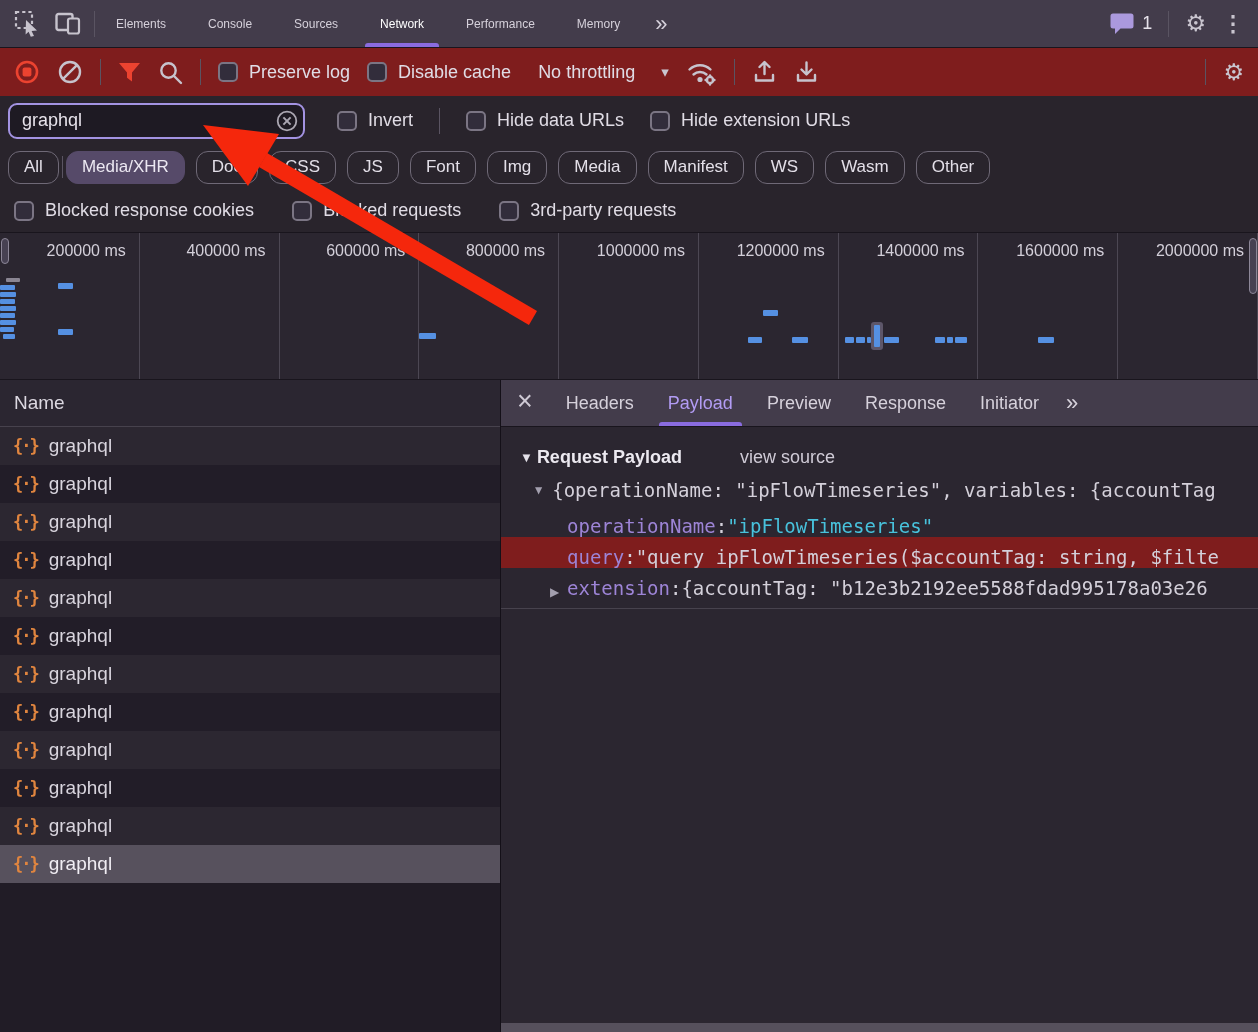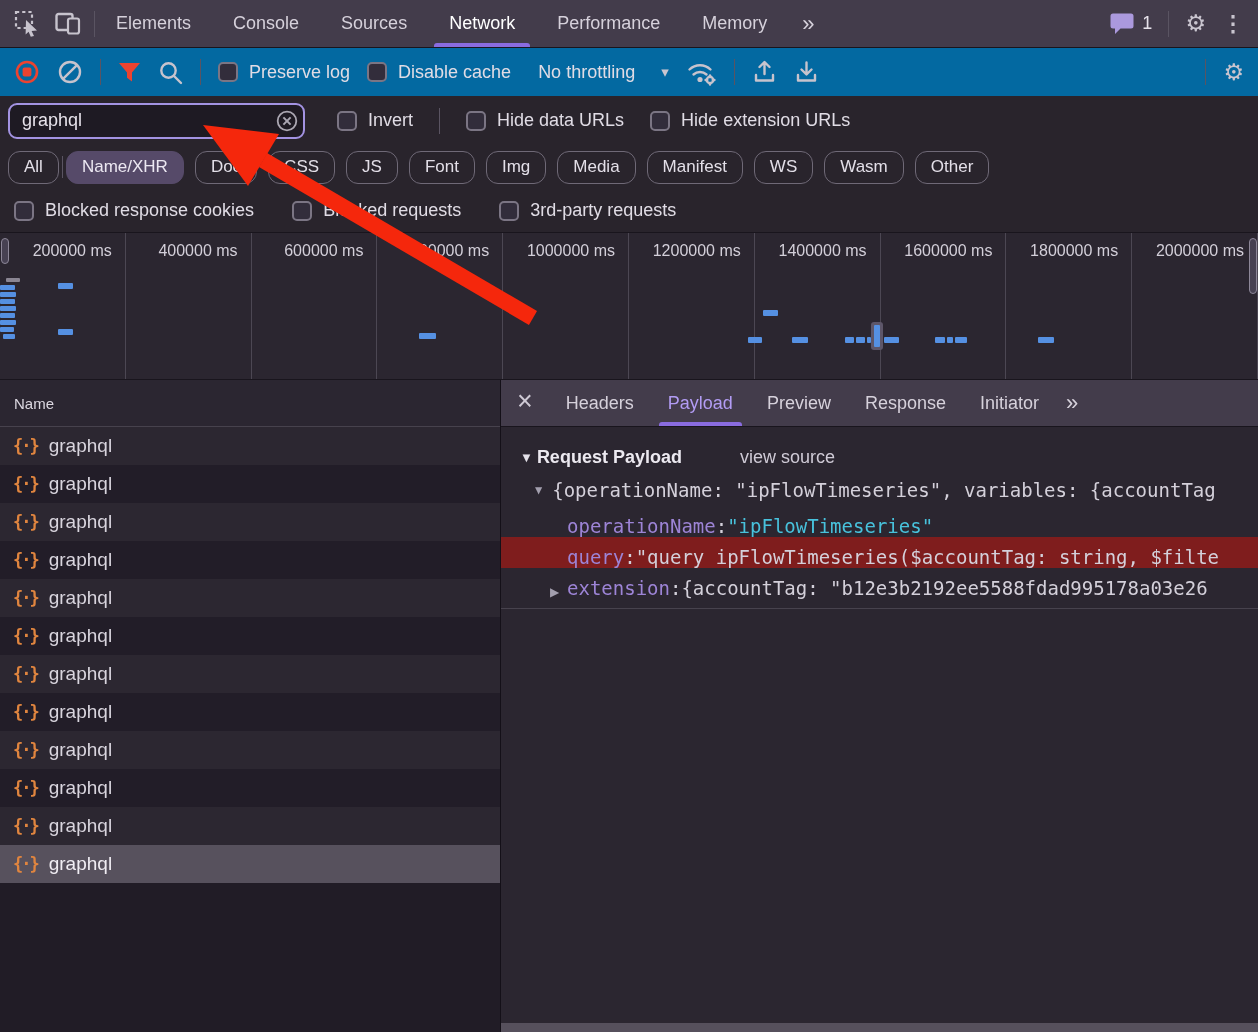--- a/index.html
+++ b/index.html
@@ -9,31 +9,31 @@
     font-family:"Liberation Sans",sans-serif;color:#d6d2db;
     -webkit-font-smoothing:antialiased;
   }
   .icon-stroke{stroke:#c7c3cd;fill:none;stroke-width:2.4;stroke-linecap:round;stroke-linejoin:round}
 
   
   .tabbar{height:48px;background:#433c4b;display:flex;align-items:center;border-bottom:1px solid #19151d}
   .tabbar .lead-icons{display:flex;align-items:center;gap:14px;padding:0 12px 0 14px}
   .vdiv{width:1px;height:26px;background:#5a5462;flex:none}
   .tabs-host{display:flex;height:100%}
-  .tab{height:100%;display:flex;align-items:center;padding:0 21px;font-size:18px;color:#d6d1db;position:relative;white-space:nowrap}
+  .tab{height:100%;display:flex;align-items:center;padding:0 21px;font-size:12px;color:#d6d1db;position:relative;white-space:nowrap}
   .tab.active{color:#ffffff}
   .tab.active::after{content:"";position:absolute;left:6px;right:6px;bottom:0;height:4px;border-radius:3px 3px 0 0;background:var(--accent,#8a6ce0)}
   .chev{font-size:22px;color:#d6d1db;padding:0 14px;letter-spacing:-2px}
   .tabbar .right{margin-left:auto;display:flex;align-items:center;gap:16px;padding-right:14px}
   .msg-badge{display:flex;align-items:center;gap:7px;font-size:18px;color:#e6e2ea}
   .uicon{font-size:23px;color:#c9c5cf;line-height:1}
   .kebab{font-size:22px;color:#c9c5cf;font-weight:bold}
 
   
-  .toolbar{height:48px;background:#0369a1;display:flex;align-items:center;gap:17px;padding:0 14px}
+  .toolbar{height:48px;background:#7f1d1d;display:flex;align-items:center;gap:17px;padding:0 14px}
   .tbtn{display:flex;align-items:center;justify-content:center;flex:none}
   .check{display:flex;align-items:center;gap:11px;font-size:18px;color:#e0dce5;white-space:nowrap}
   .cb{width:20px;height:20px;border:2px solid #7b7584;border-radius:5px;background:#322d3b;flex:none}
   .throttle{display:flex;align-items:center;gap:26px;font-size:18px;color:#e0dce5;margin-left:10px}
   .caret-dn{font-size:15px;color:#c9c5cf}
   .toolbar .spacer{flex:1}
 
   
   .filter-row{height:49px;background:#29242c;display:flex;align-items:center;gap:26px;padding:0 12px 0 8px}
   .filter-box{position:relative;width:297px;height:36px;flex:none}
@@ -62,21 +62,21 @@
   .wbar.gray{background:#8a8592}
   .wbar.markerbg{background:#5d5669;border-radius:3px}
   .wbar.marker{background:var(--bar-blue,#5590e2)}
   .grip{position:absolute;width:8px;border:1.5px solid #8d8798;background:#474152;border-radius:4px;z-index:3}
   .grip.left{left:1px;top:5px;height:26px}
   .grip.right{right:1px;top:5px;height:56px}
 
   
   .main{display:flex;height:652px}
   .left-pane{width:501px;flex:none;background:#211c26;border-right:1px solid #141018;display:flex;flex-direction:column}
-  .list-header{height:47px;flex:none;background:#2b2631;border-bottom:1px solid #47424d;display:flex;align-items:center;padding-left:14px;font-size:15px;color:#dcd8e1}
+  .list-header{height:47px;flex:none;background:#2b2631;border-bottom:1px solid #47424d;display:flex;align-items:center;padding-left:14px;font-size:19px;color:#dcd8e1}
   .request-row{height:38px;flex:none;display:flex;align-items:center;gap:11px;padding-left:13px;font-size:19px;color:#d9d5de;white-space:nowrap}
   .request-row:nth-child(odd){background:#2c2731}
   .request-row:nth-child(even){background:#221d28}
   .request-row.selected{background:#57515d;color:#f0edf3}
   .bricon{font-family:"DejaVu Sans Mono",monospace;font-weight:bold;color:var(--icon-orange,#e0853f);font-size:17px;letter-spacing:-2px;flex:none}
 
   
   .right-pane{flex:1;background:#2b2630;position:relative;display:flex;flex-direction:column;overflow:hidden}
   .dtabs{height:47px;flex:none;background:#433c4b;display:flex;align-items:center;border-bottom:1px solid #19151d}
   .close-x{font-size:27px;color:#cfcad5;padding:0 16px 4px 16px}
@@ -240,21 +240,21 @@
     <span class="cb"></span>
     <span>Hide extension URLs</span>
   </span>
 </div>
 
 <div class="chips-row">
   <span class="chip">All</span>
   <div class="vdiv"></div>
   <div class="chips-host">
 
-  <span class="chip selected">Name/XHR</span>
+  <span class="chip selected">Media/XHR</span>
       <span class="chip">Doc</span>
       <span class="chip">CSS</span>
       <span class="chip">JS</span>
       <span class="chip">Font</span>
       <span class="chip">Img</span>
       <span class="chip">Media</span>
       <span class="chip">Manifest</span>
       <span class="chip">WS</span>
       <span class="chip">Wasm</span>
       <span class="chip">Other</span>
@@ -283,21 +283,20 @@
   <div class="tl-cols">
 
   <div class="tl-col">200000 ms</div>
       <div class="tl-col">400000 ms</div>
       <div class="tl-col">600000 ms</div>
       <div class="tl-col">800000 ms</div>
       <div class="tl-col">1000000 ms</div>
       <div class="tl-col">1200000 ms</div>
       <div class="tl-col">1400000 ms</div>
       <div class="tl-col">1600000 ms</div>
-      <div class="tl-col">1800000 ms</div>
       <div class="tl-col">2000000 ms</div>
     </div>
   <div id="waterfall">
       <div class="wbar gray" style="left: 6px; top: 45px; width: 14px; height: 4px;"></div>
       <div class="wbar" style="left: 0px; top: 52px; width: 15px; height: 5px;"></div>
       <div class="wbar" style="left: 0px; top: 59px; width: 16px; height: 5px;"></div>
       <div class="wbar" style="left: 0px; top: 66px; width: 15px; height: 5px;"></div>
       <div class="wbar" style="left: 0px; top: 73px; width: 16px; height: 5px;"></div>
       <div class="wbar" style="left: 0px; top: 80px; width: 15px; height: 5px;"></div>
       <div class="wbar" style="left: 0px; top: 87px; width: 16px; height: 5px;"></div>

